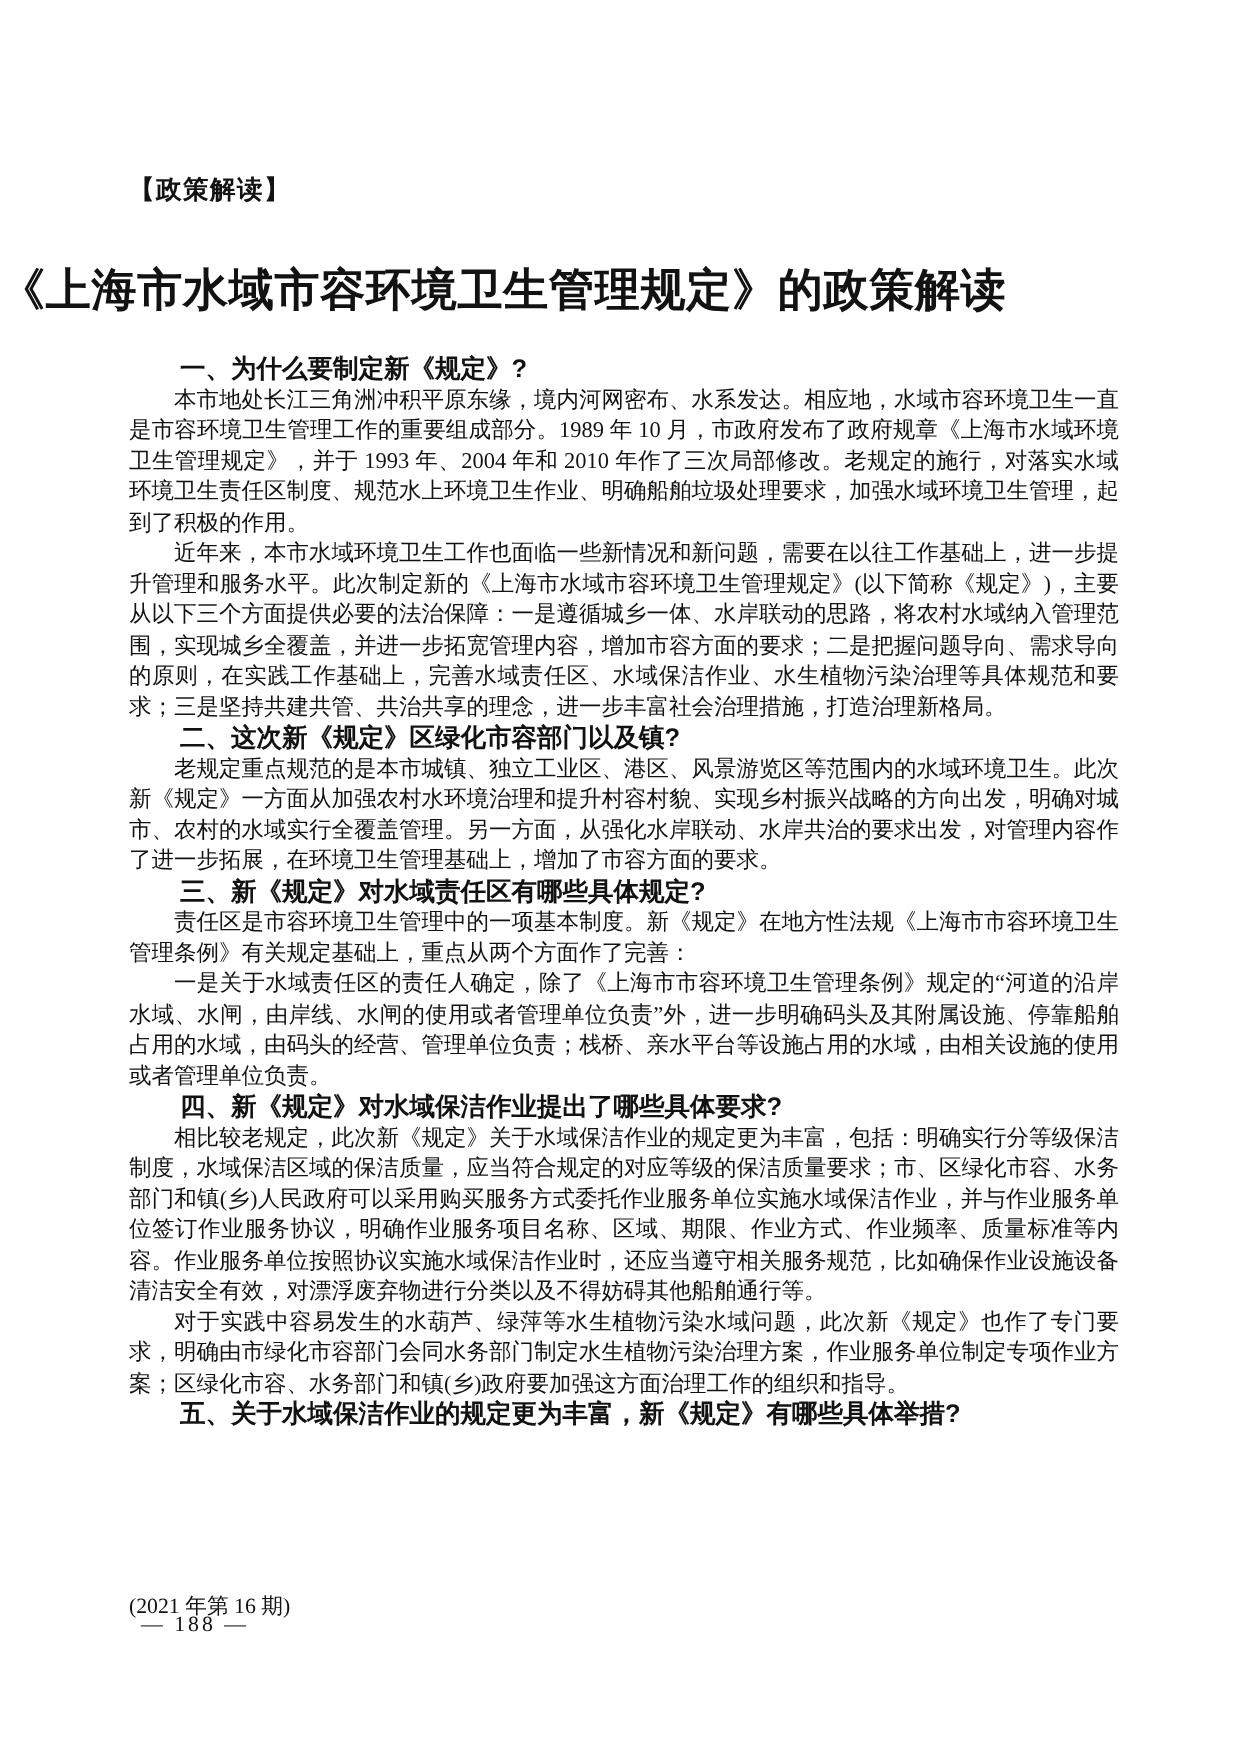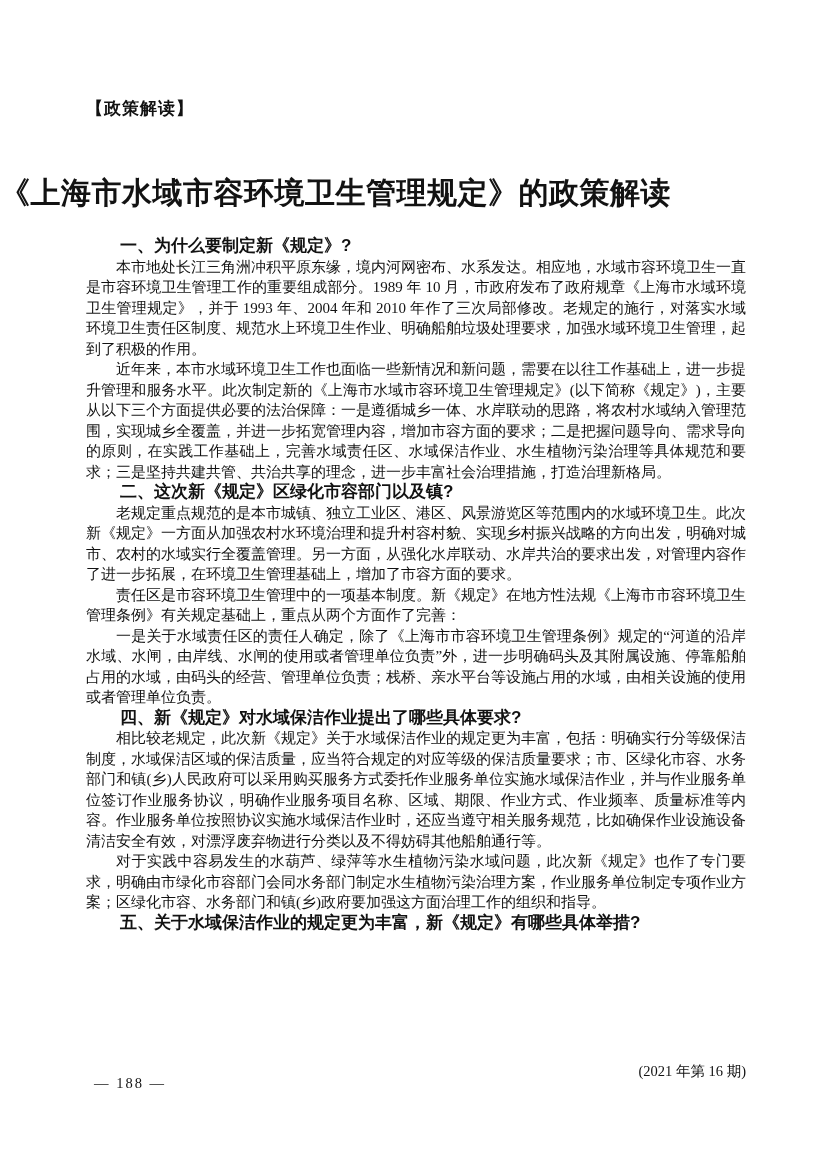--- a/index.html
+++ b/index.html
@@ -11,21 +11,21 @@
     position: relative;
     width: 827px;
     height: 1170px;
     background: #ffffff;
     overflow: hidden;
     color: #121212;
   }
   .column-tag {
     position: absolute;
     left: 86px;
-    top: 97px;
+    top: 115px;
     font-family: Liberation Sans, sans-serif;
     font-weight: 700;
     font-size: 17px;
     letter-spacing: 1px;
     white-space: nowrap;
     text-align: center;
   }
   .doc-title {
     position: absolute;
     left: 0;
@@ -75,43 +75,44 @@
   .footer .page-num {
     position: absolute;
     left: 8px;
     top: 0;
     letter-spacing: 2px;
     margin-top: 12px;
   }
   .footer .issue {
     position: absolute;
     left: 0;
-    right: 0;
+    right: 13px;
     top: 0;
-    text-align: right;
+    text-align: left;
   }
 </style>
 </head>
 <body>
 
 <div class="page">
 
   <div class="column-tag">【政策解读】</div>
 
   <h1 class="doc-title">《上海市水域市容环境卫生管理规定》的政策解读</h1>
 
   <div class="article">
 
     <h2>一、为什么要制定新《规定》?</h2>
     <p>本市地处长江三角洲冲积平原东缘，境内河网密布、水系发达。相应地，水域市容环境卫生一直是市容环境卫生管理工作的重要组成部分。1989 年 10 月，市政府发布了政府规章《上海市水域环境卫生管理规定》，并于 1993 年、2004 年和 2010 年作了三次局部修改。老规定的施行，对落实水域环境卫生责任区制度、规范水上环境卫生作业、明确船舶垃圾处理要求，加强水域环境卫生管理，起到了积极的作用。</p>
     <p>近年来，本市水域环境卫生工作也面临一些新情况和新问题，需要在以往工作基础上，进一步提升管理和服务水平。此次制定新的《上海市水域市容环境卫生管理规定》(以下简称《规定》)，主要从以下三个方面提供必要的法治保障：一是遵循城乡一体、水岸联动的思路，将农村水域纳入管理范围，实现城乡全覆盖，并进一步拓宽管理内容，增加市容方面的要求；二是把握问题导向、需求导向的原则，在实践工作基础上，完善水域责任区、水域保洁作业、水生植物污染治理等具体规范和要求；三是坚持共建共管、共治共享的理念，进一步丰富社会治理措施，打造治理新格局。</p>
 
     <h2>二、这次新《规定》区绿化市容部门以及镇?</h2>
     <p>老规定重点规范的是本市城镇、独立工业区、港区、风景游览区等范围内的水域环境卫生。此次新《规定》一方面从加强农村水环境治理和提升村容村貌、实现乡村振兴战略的方向出发，明确对城市、农村的水域实行全覆盖管理。另一方面，从强化水岸联动、水岸共治的要求出发，对管理内容作了进一步拓展，在环境卫生管理基础上，增加了市容方面的要求。</p>
 
+    <h2>三、新《规定》对水域责任区有哪些具体规定?</h2>
     <p>责任区是市容环境卫生管理中的一项基本制度。新《规定》在地方性法规《上海市市容环境卫生管理条例》有关规定基础上，重点从两个方面作了完善：</p>
     <p>一是关于水域责任区的责任人确定，除了《上海市市容环境卫生管理条例》规定的“河道的沿岸水域、水闸，由岸线、水闸的使用或者管理单位负责”外，进一步明确码头及其附属设施、停靠船舶占用的水域，由码头的经营、管理单位负责；栈桥、亲水平台等设施占用的水域，由相关设施的使用或者管理单位负责。</p>
 
     <h2>四、新《规定》对水域保洁作业提出了哪些具体要求?</h2>
     <p>相比较老规定，此次新《规定》关于水域保洁作业的规定更为丰富，包括：明确实行分等级保洁制度，水域保洁区域的保洁质量，应当符合规定的对应等级的保洁质量要求；市、区绿化市容、水务部门和镇(乡)人民政府可以采用购买服务方式委托作业服务单位实施水域保洁作业，并与作业服务单位签订作业服务协议，明确作业服务项目名称、区域、期限、作业方式、作业频率、质量标准等内容。作业服务单位按照协议实施水域保洁作业时，还应当遵守相关服务规范，比如确保作业设施设备清洁安全有效，对漂浮废弃物进行分类以及不得妨碍其他船舶通行等。</p>
     <p>对于实践中容易发生的水葫芦、绿萍等水生植物污染水域问题，此次新《规定》也作了专门要求，明确由市绿化市容部门会同水务部门制定水生植物污染治理方案，作业服务单位制定专项作业方案；区绿化市容、水务部门和镇(乡)政府要加强这方面治理工作的组织和指导。</p>
 
     <h2>五、关于水域保洁作业的规定更为丰富，新《规定》有哪些具体举措?</h2>
 
   </div>

